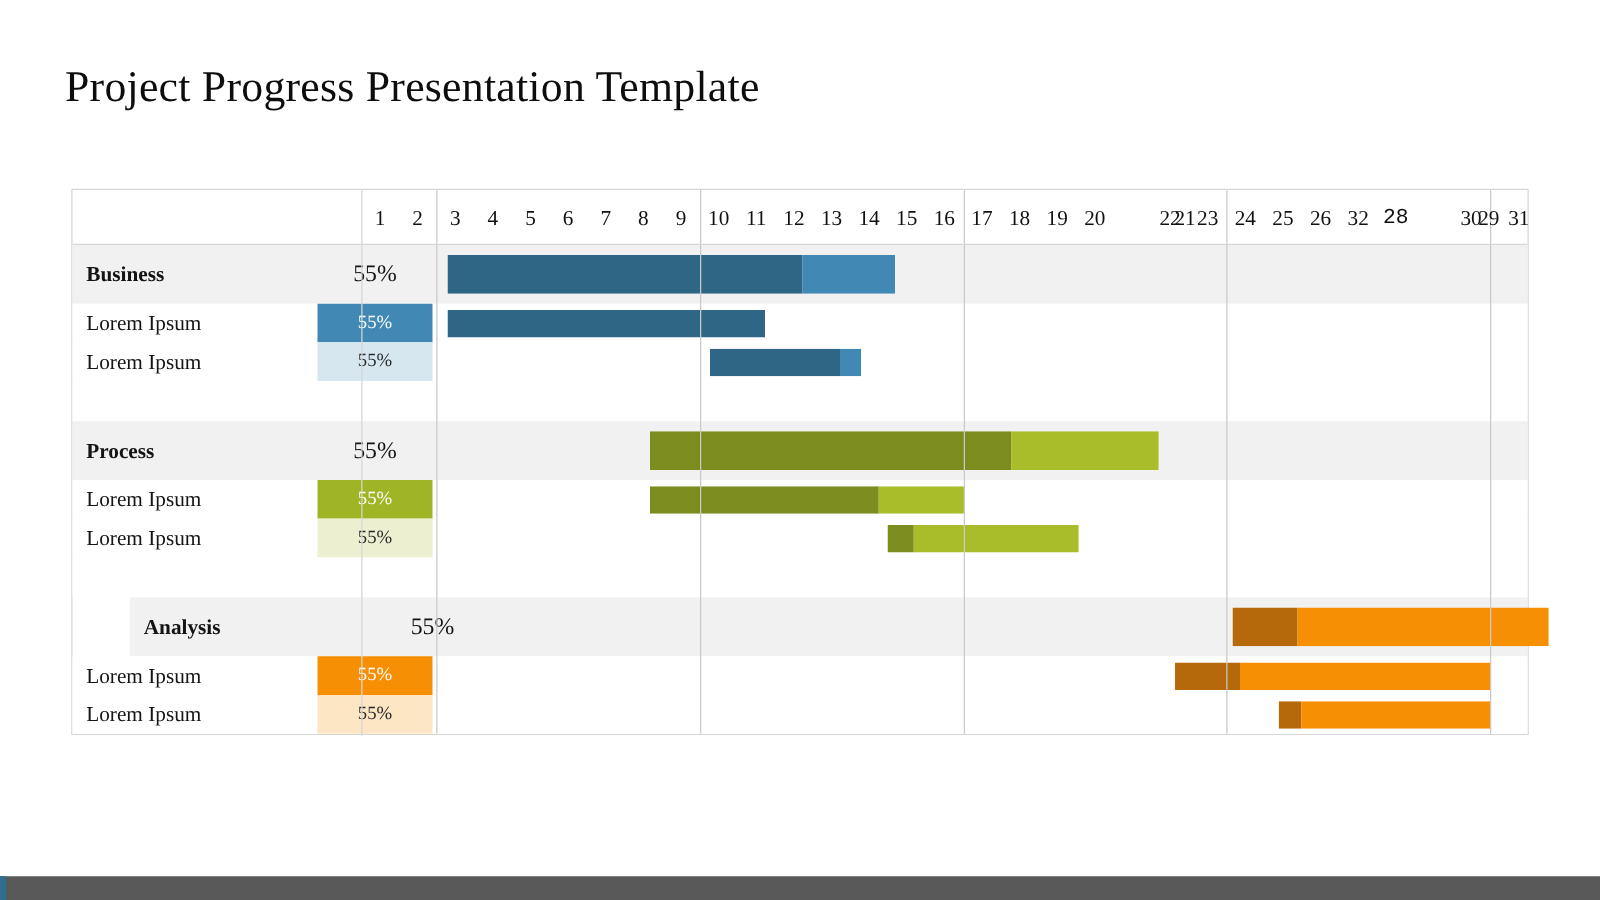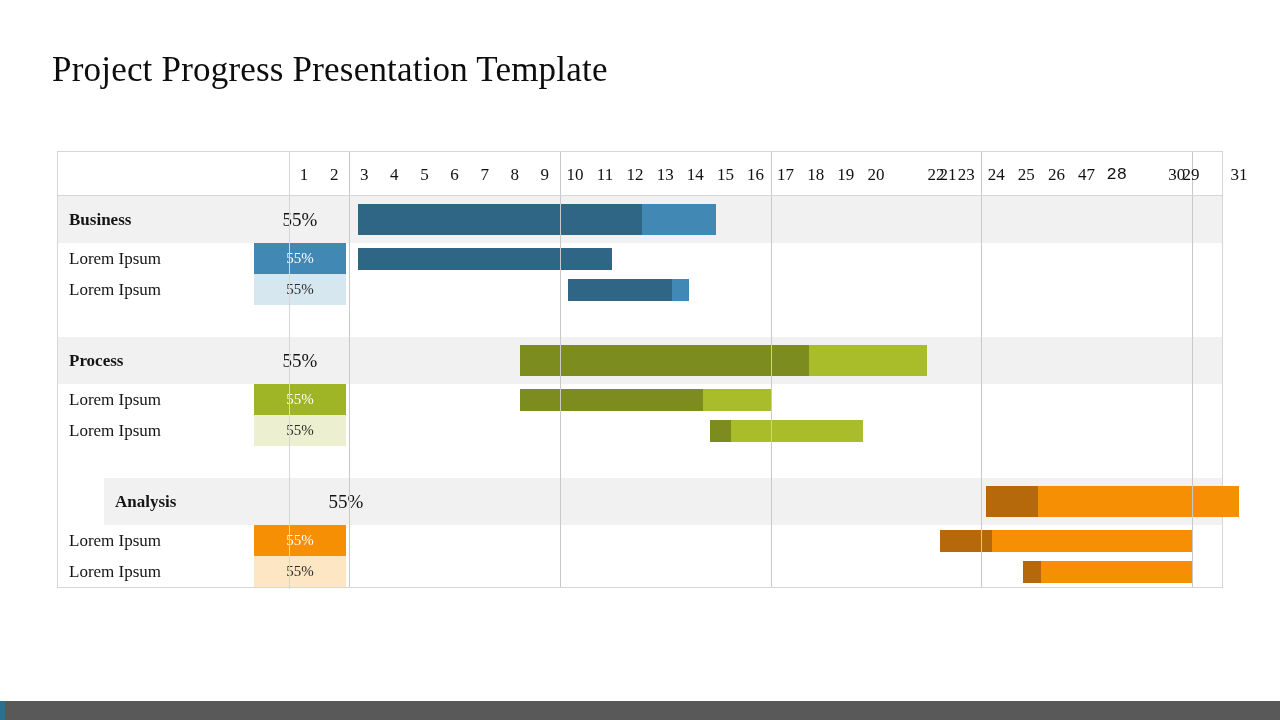--- a/index.html
+++ b/index.html
@@ -216,25 +216,25 @@
       <div class="day-cell" style="left: 712.548px; width: 30.0968px;">17</div>
       <div class="day-cell" style="left: 742.645px; width: 30.0968px;">18</div>
       <div class="day-cell" style="left: 772.742px; width: 30.0968px;">19</div>
       <div class="day-cell" style="left: 802.839px; width: 30.0968px;">20</div>
       <div class="day-cell" style="left: 875px; width: 30.0968px;">21</div>
       <div class="day-cell" style="left: 863.032px; width: 30.0968px;">22</div>
       <div class="day-cell" style="left: 893.129px; width: 30.0968px;">23</div>
       <div class="day-cell" style="left: 923.226px; width: 30.0968px;">24</div>
       <div class="day-cell" style="left: 953.323px; width: 30.0968px;">25</div>
       <div class="day-cell" style="left: 983.419px; width: 30.0968px;">26</div>
-      <div class="day-cell" style="left: 1013.52px; width: 30.0968px;">47</div>
+      <div class="day-cell" style="left: 1013.52px; width: 30.0968px;">32</div>
       <div class="day-cell" style="left: 1043.61px; width: 30.0968px; font-family: Liberation Mono, monospace;">28</div>
       <div class="day-cell" style="left: 1118px; width: 30.0968px;">29</div>
       <div class="day-cell" style="left: 1103.81px; width: 30.0968px;">30</div>
-      <div class="day-cell" style="left: 1166px; width: 30.0968px;">31</div>
+      <div class="day-cell" style="left: 1142px; width: 30.0968px;">31</div>
     </div>
 
   <div id="gantt-body">
       <div class="row row-group" style="top: 0px; height: 47px;">
         <div class="row-label">Business</div>
         <div class="pct-cell">55%</div>
         <div class="bar" style="left: 300px; width: 358px; top: 8px; height: 31px;">
           <div class="bar-done" style="width: 284px; background: rgb(47, 101, 133);"></div>
           <div class="bar-left" style="width: 74px; background: rgb(65, 137, 180);"></div>
         </div>

